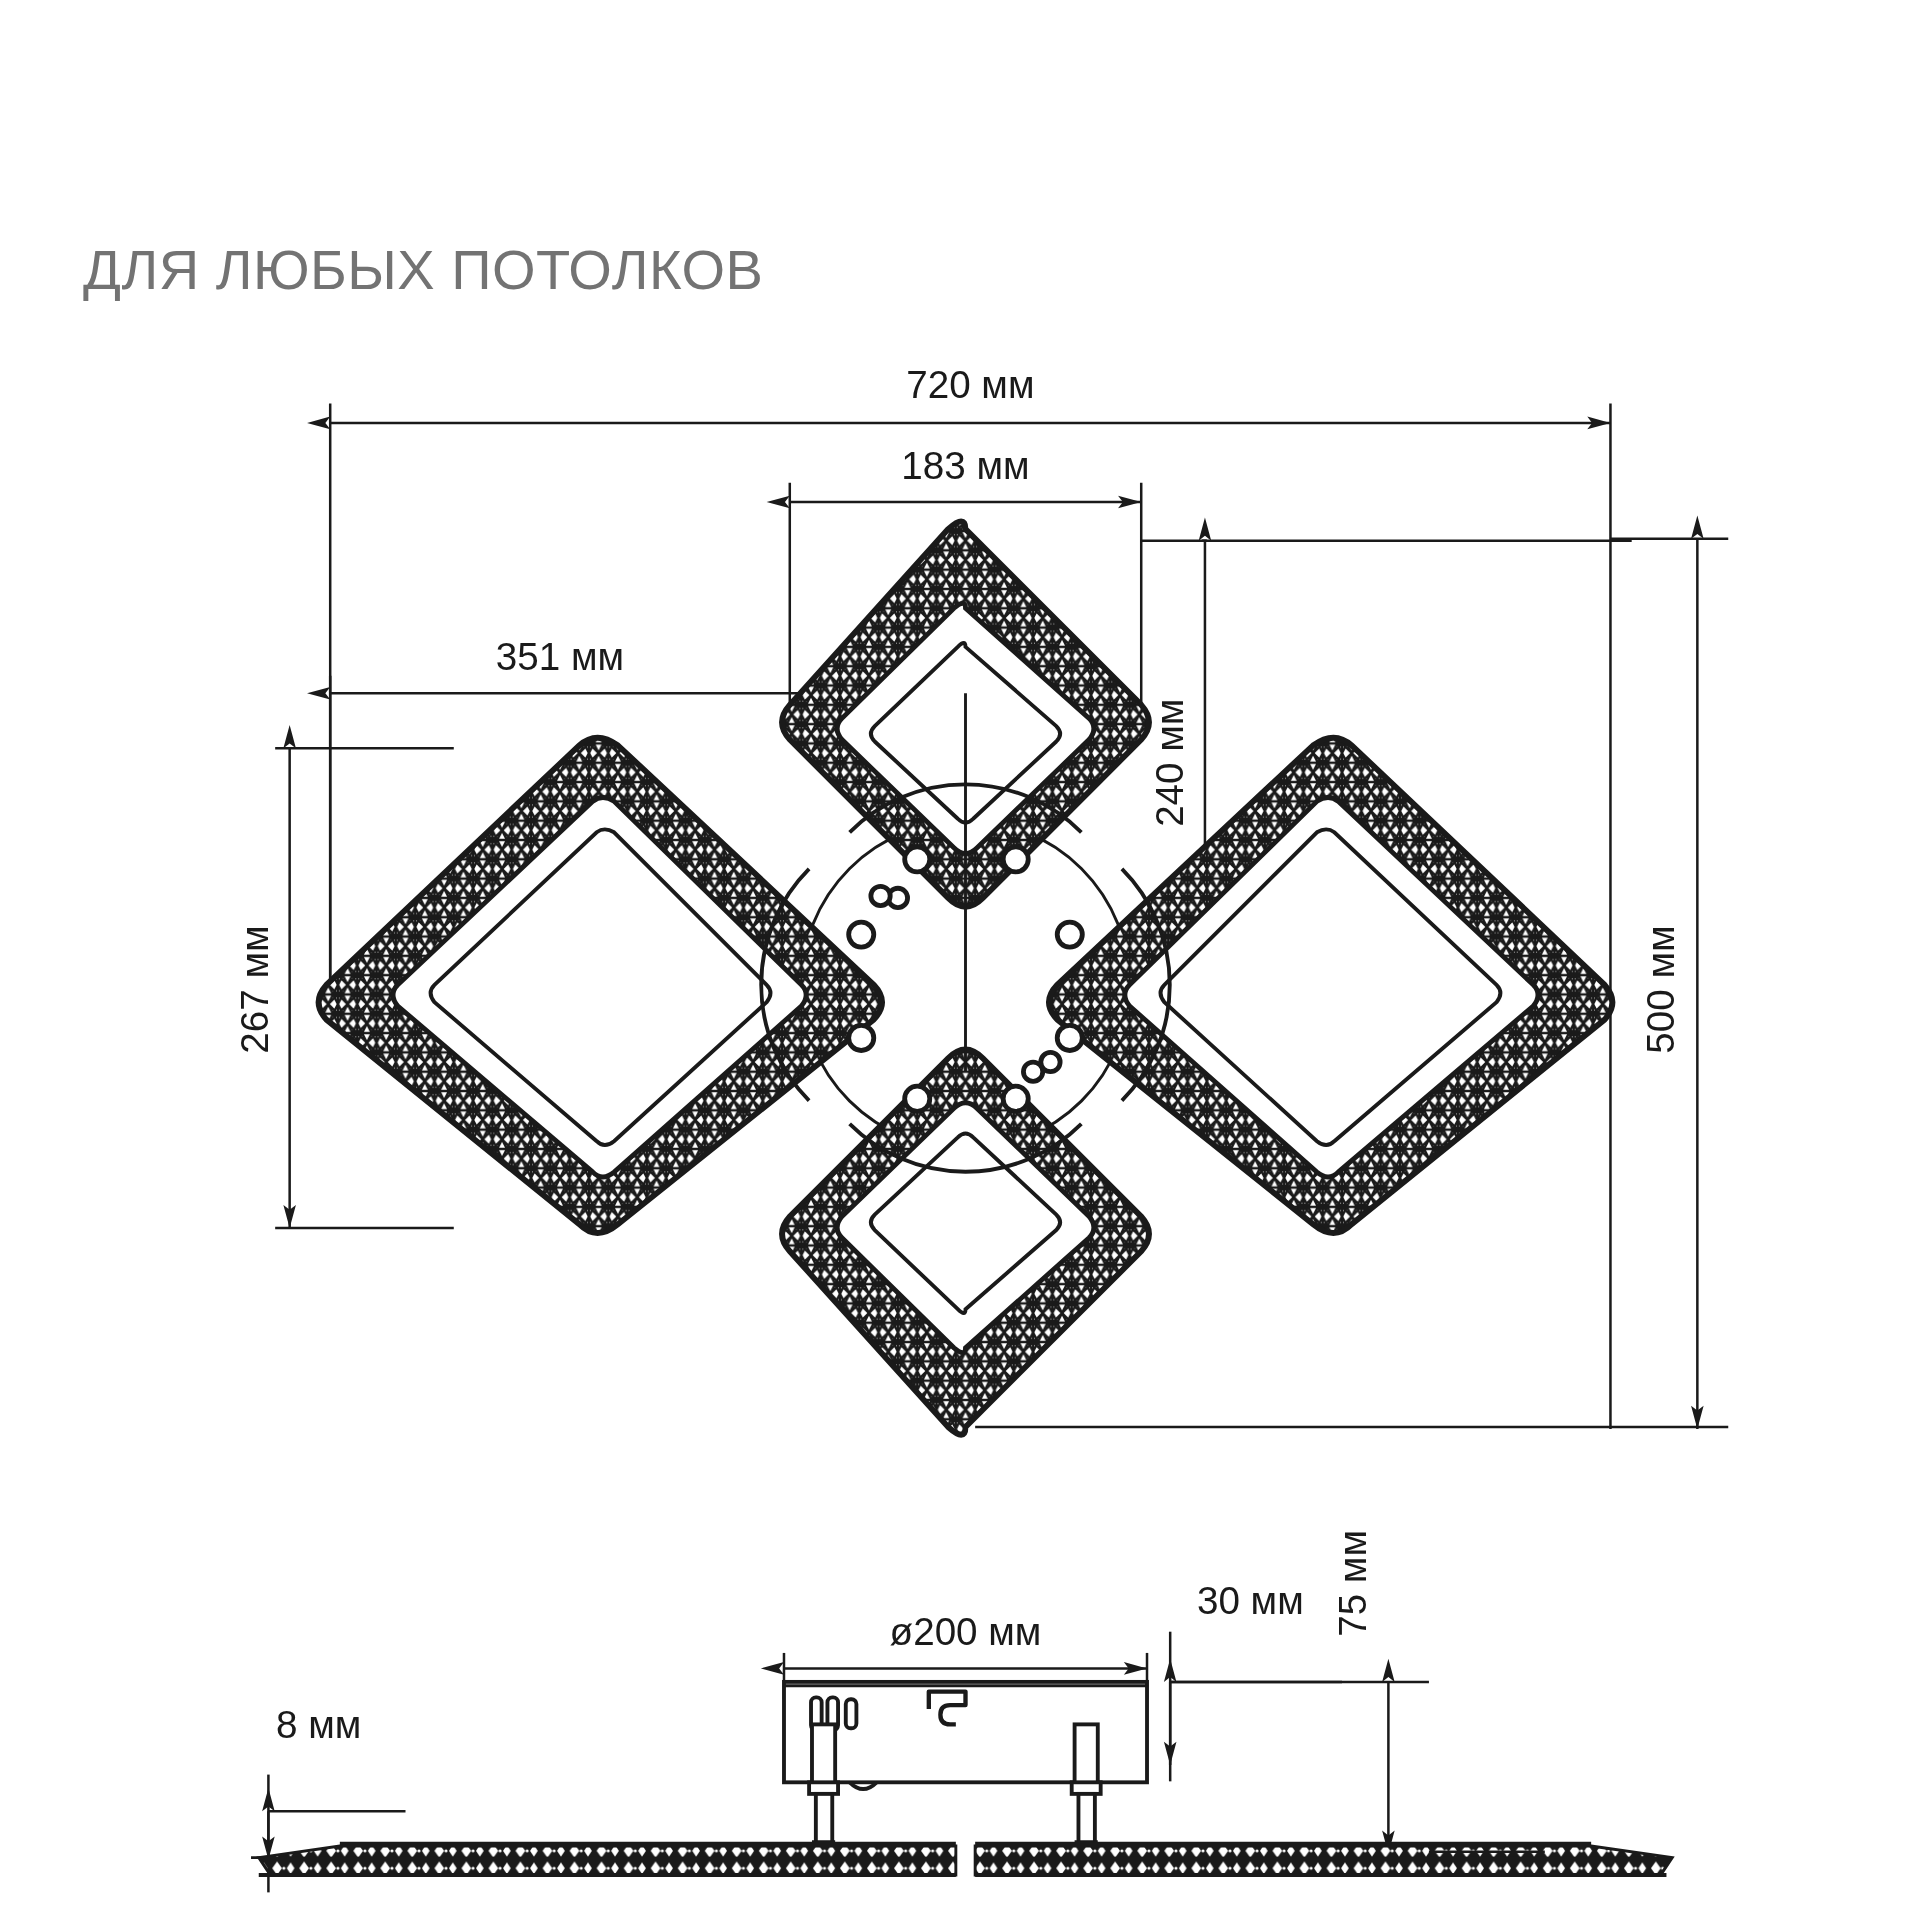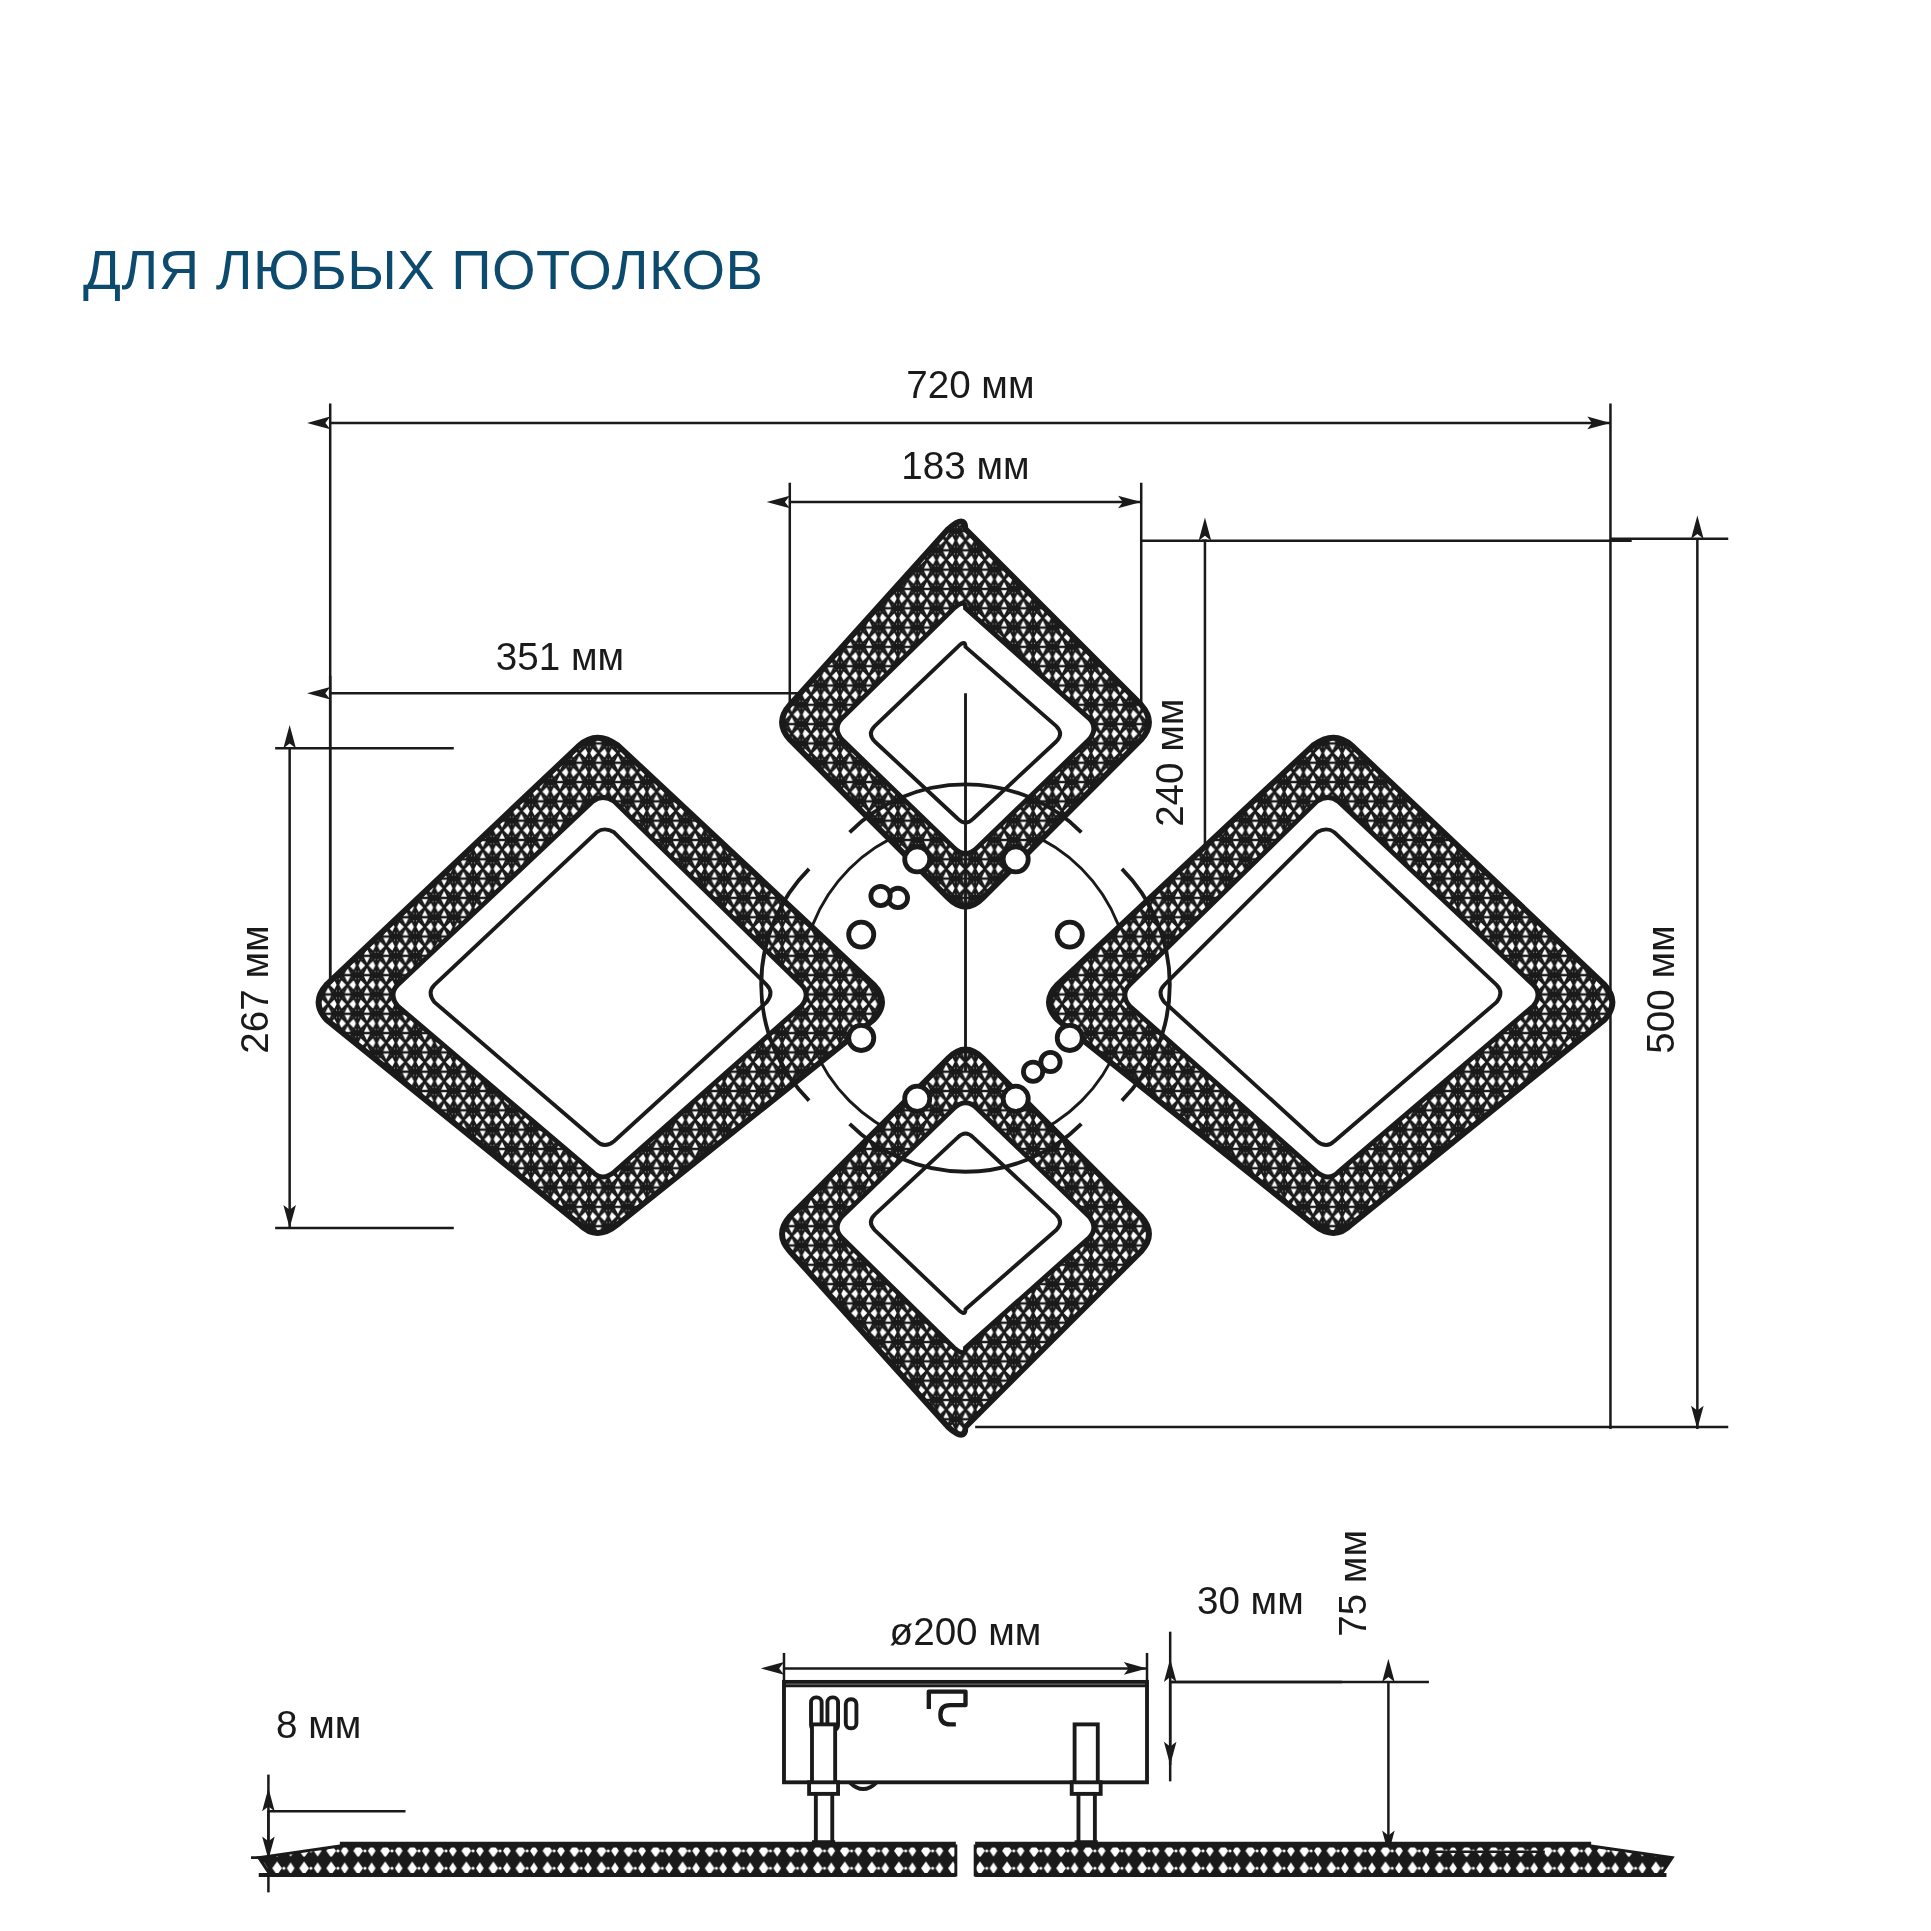--- a/index.html
+++ b/index.html
@@ -15,21 +15,21 @@
     overflow: hidden;
     position: relative;
   }
   #page-title {
     position: absolute;
     left: 83px;
     top: 237px;
     font-size: 56px;
     font-weight: 400;
     letter-spacing: 0.5px;
-    color: #0c4a6e;
+    color: #737373;
     white-space: nowrap;
   }
   #drawing-stage {
     position: absolute;
     left: 0;
     top: 0;
     width: 1931px;
     height: 1417px;
   }
   svg { display: block; }

